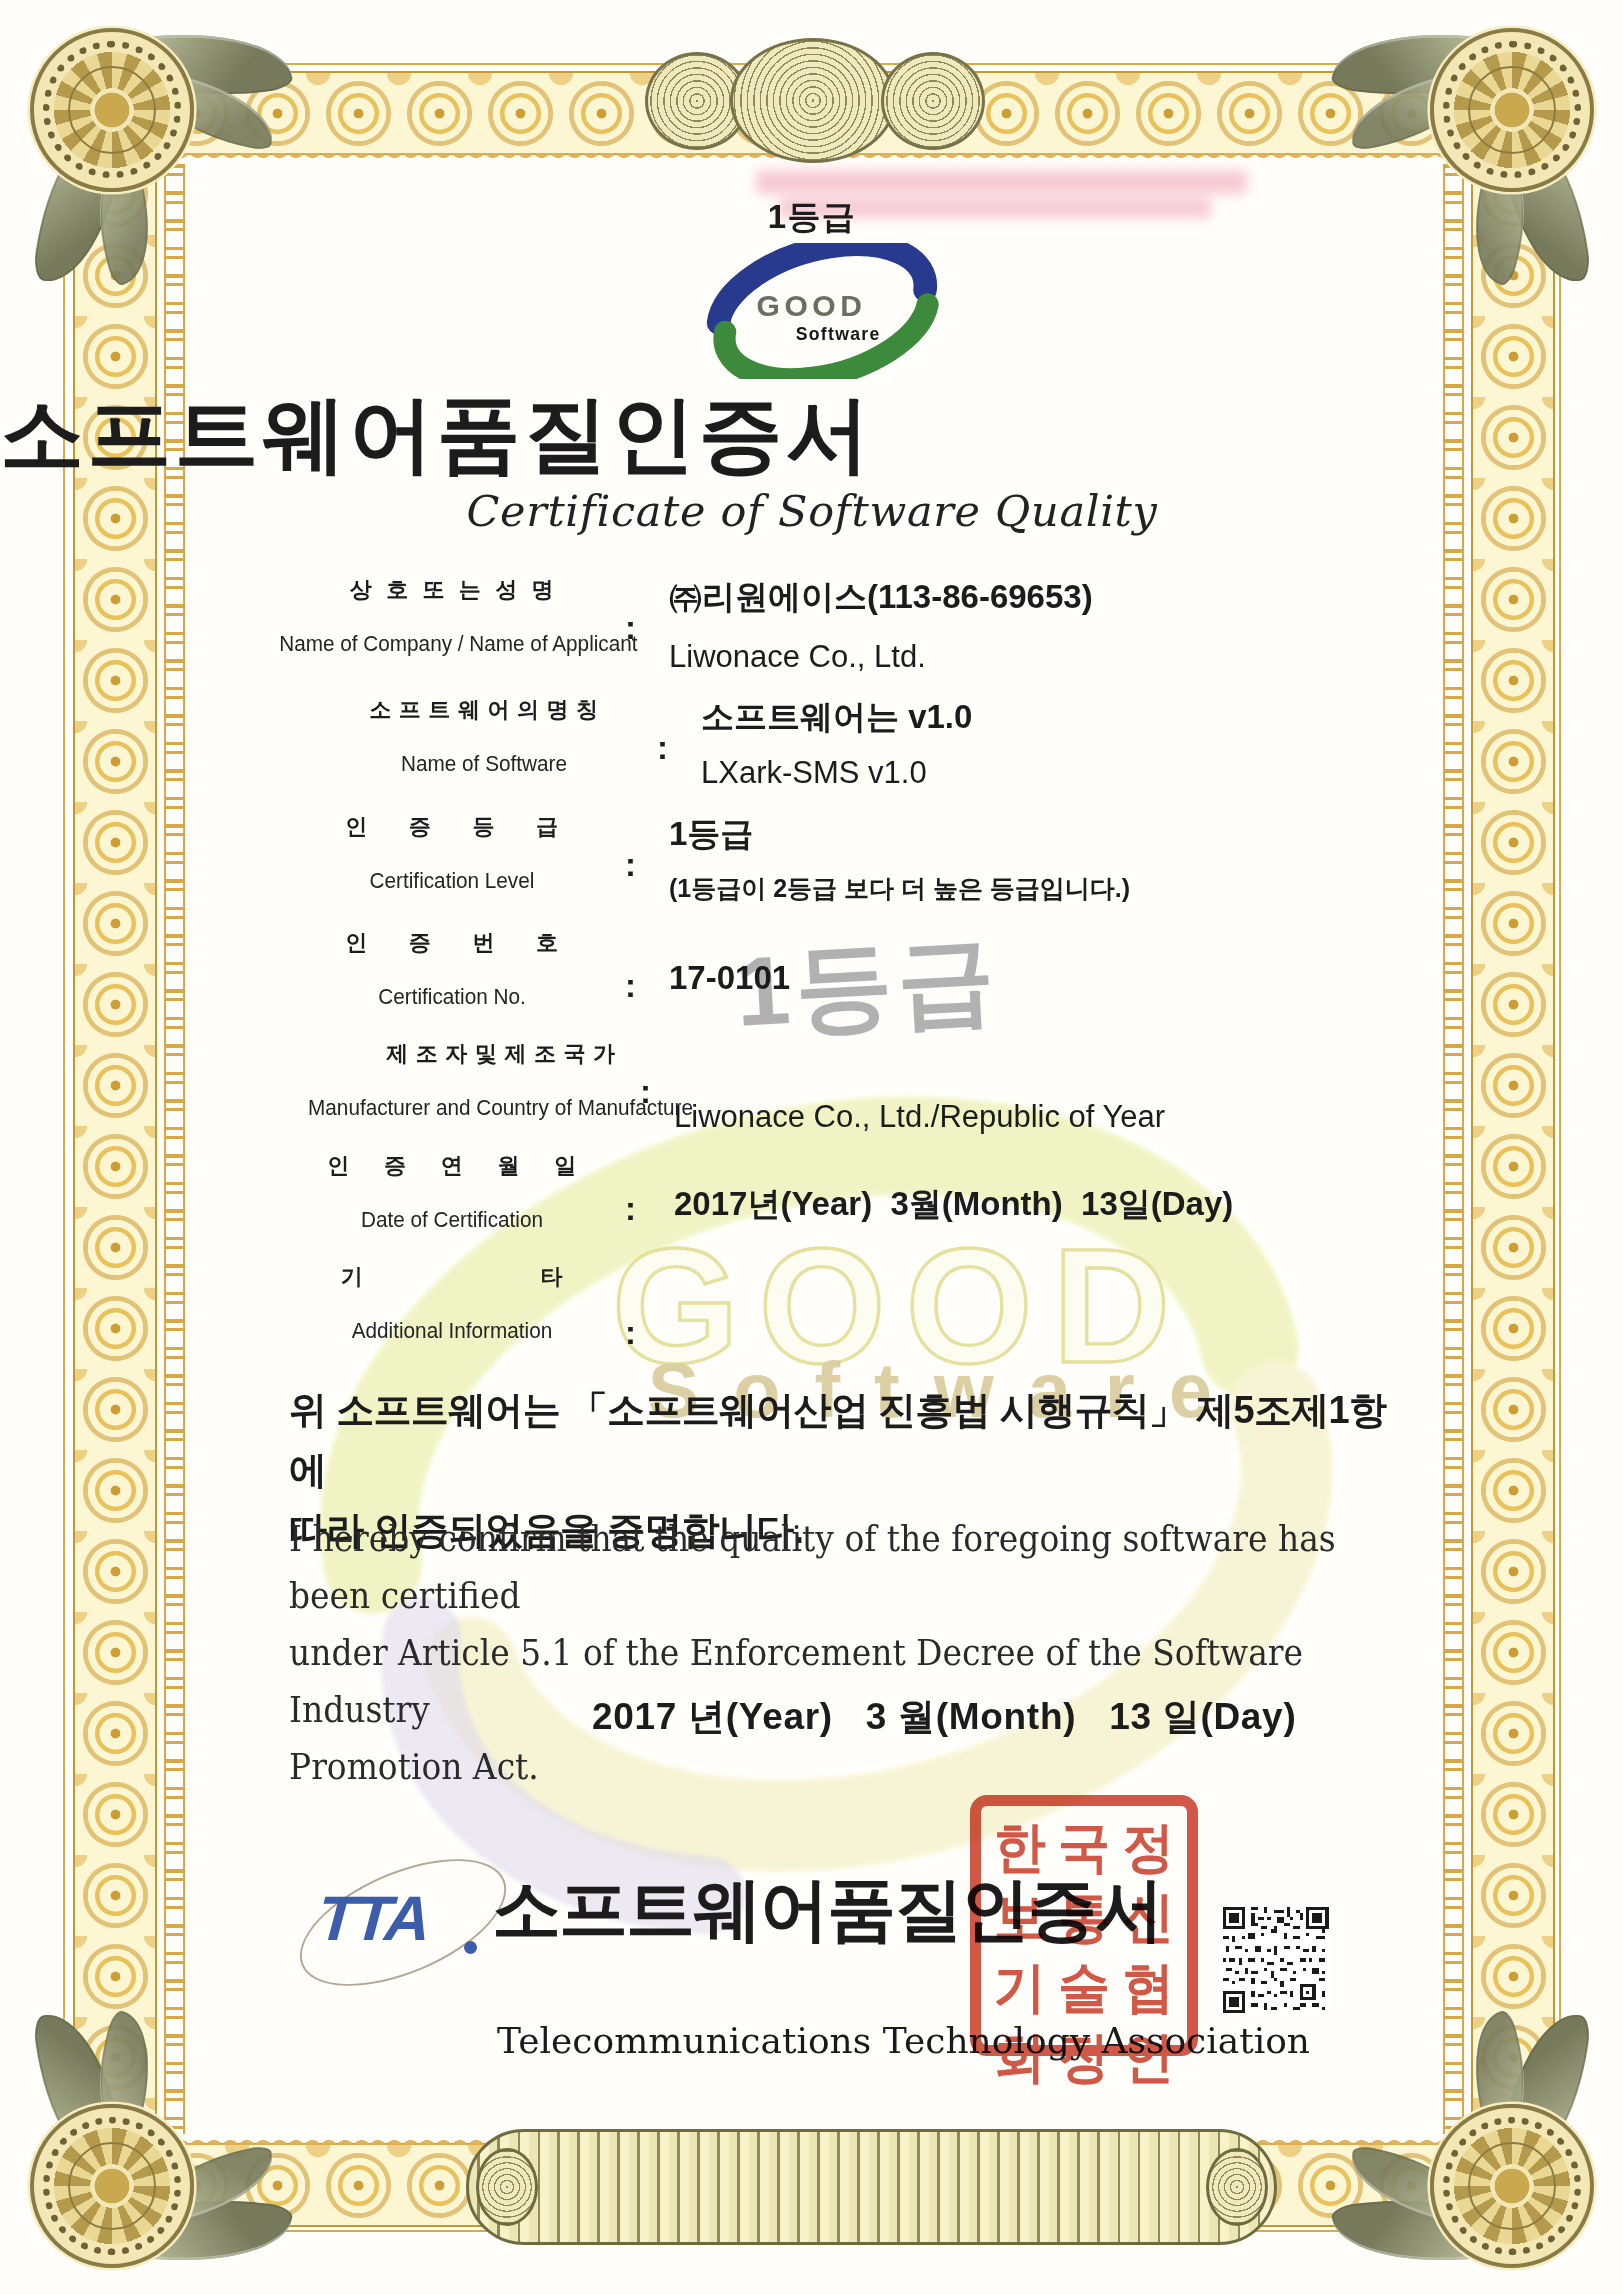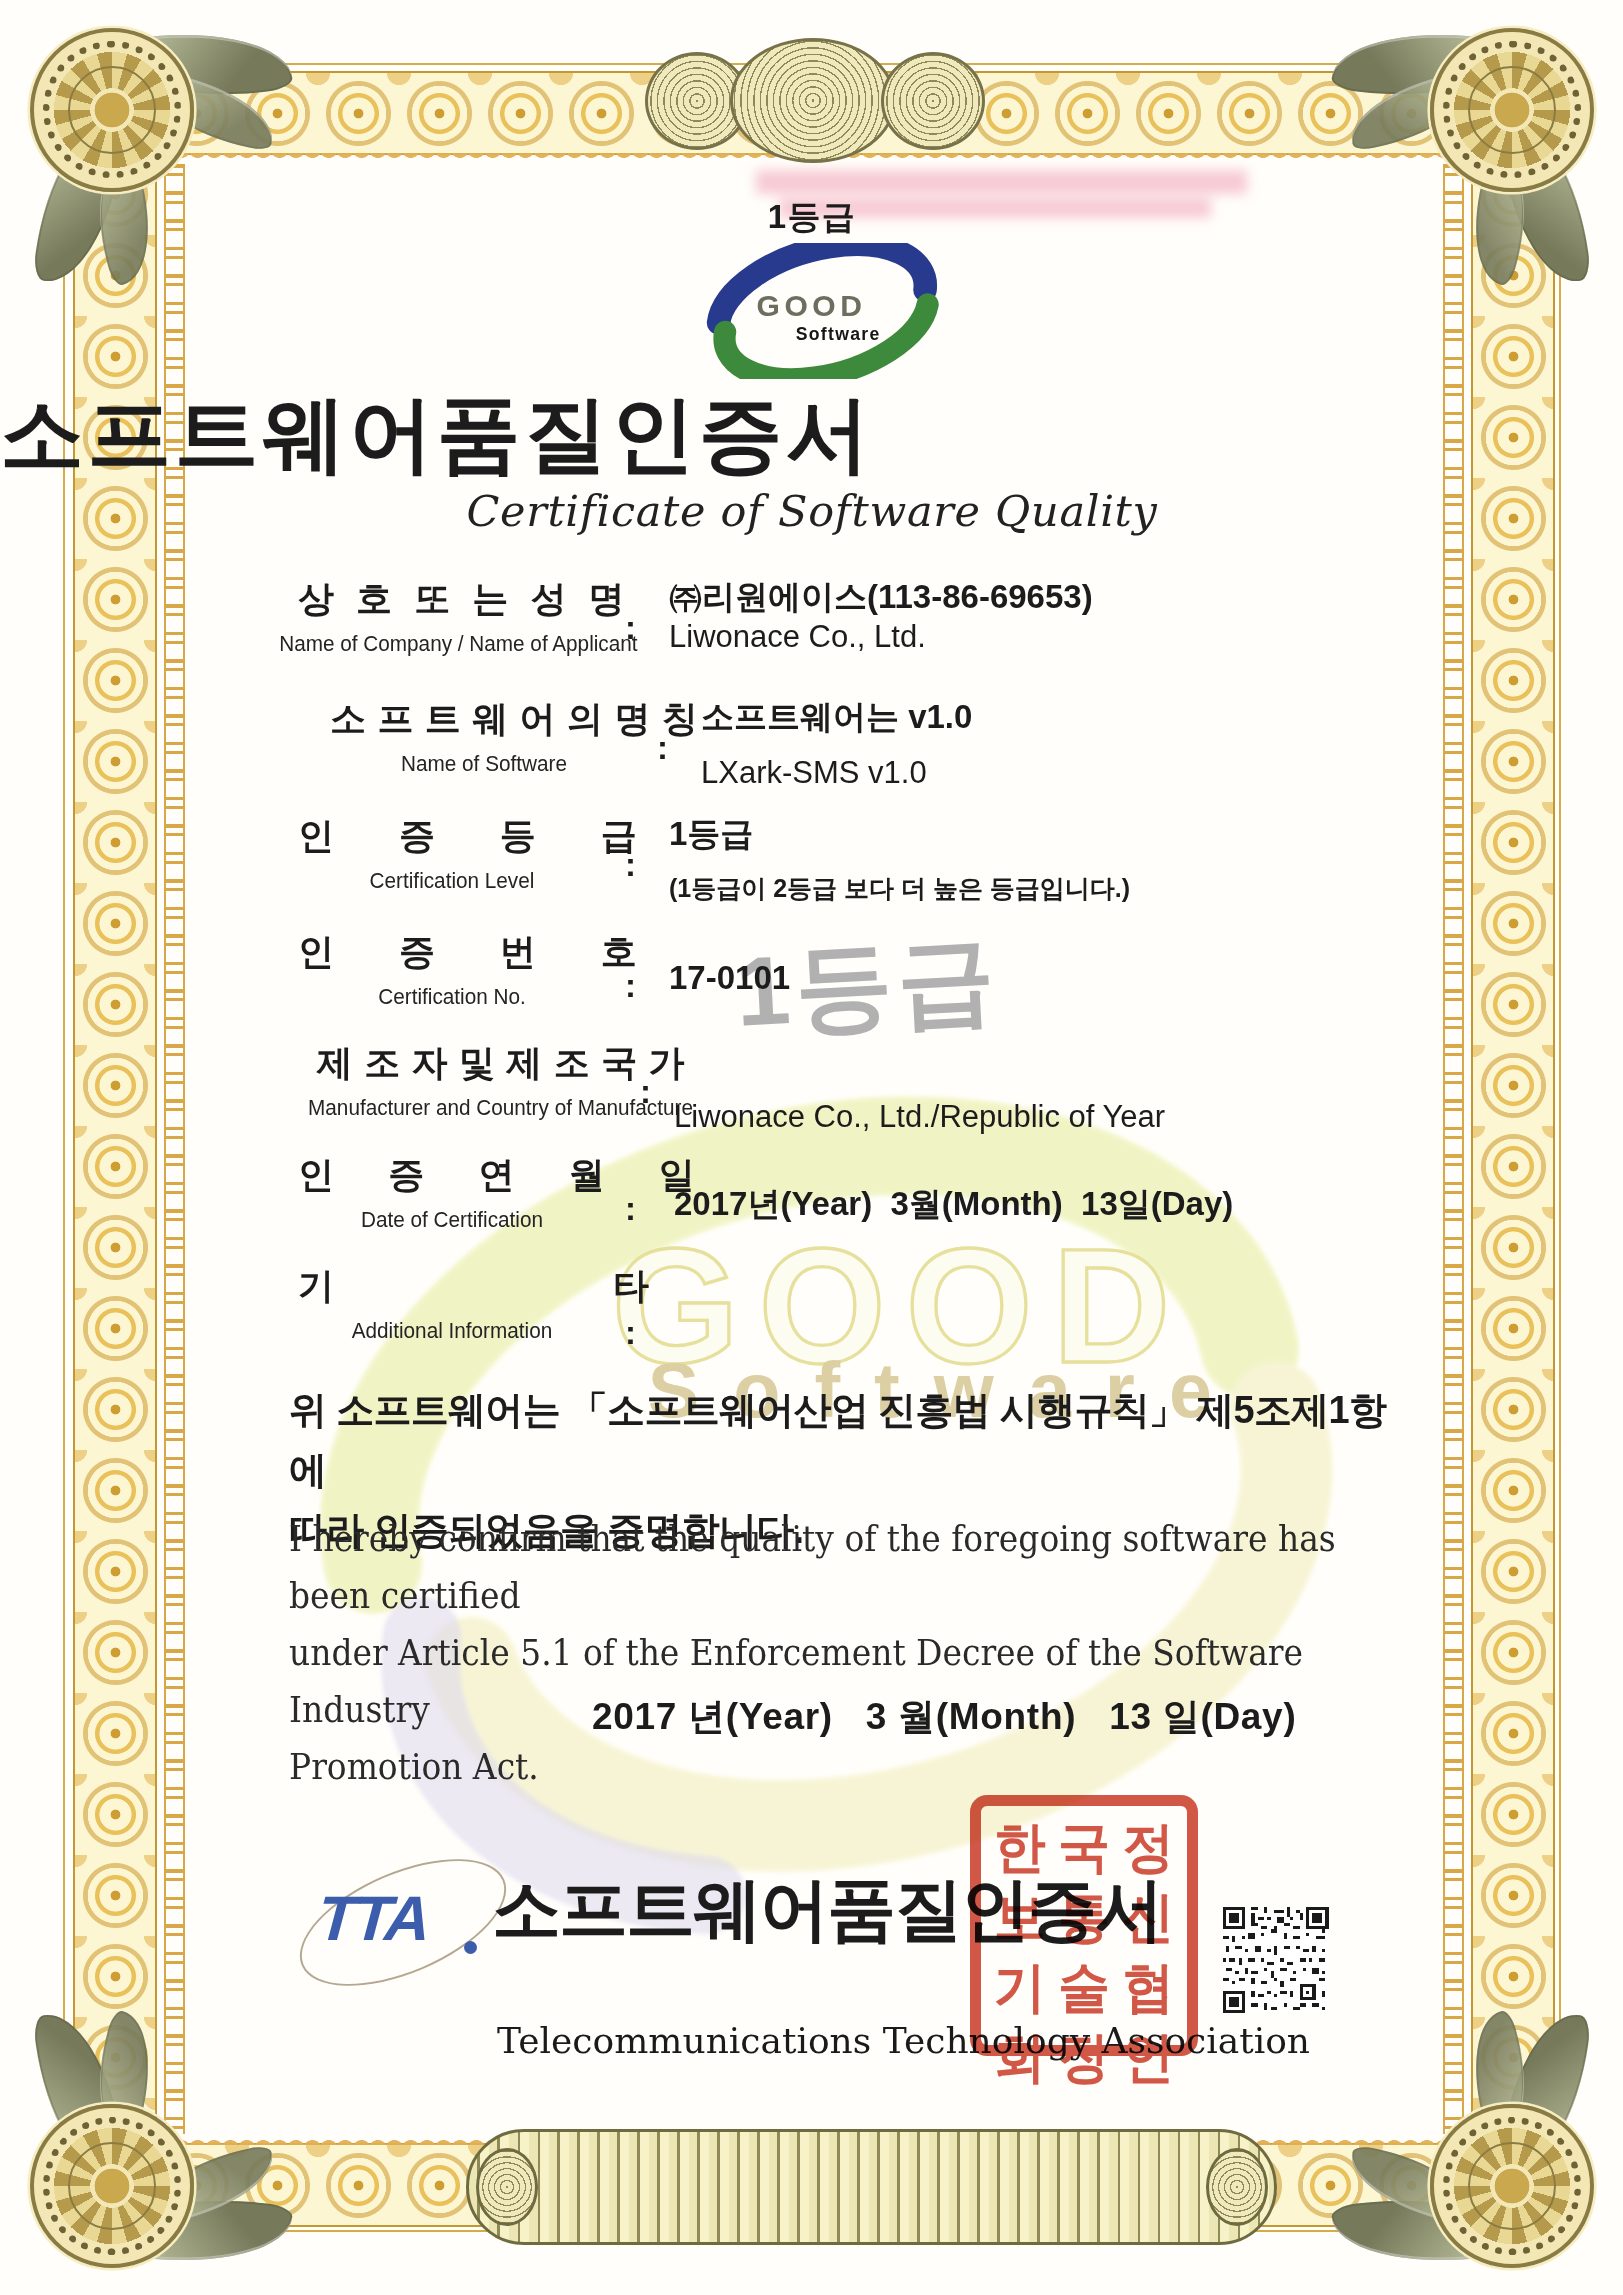--- a/index.html
+++ b/index.html
@@ -80,21 +80,21 @@
   
   .content{position:absolute;inset:0;z-index:5;}
   .grade-label{position:absolute;left:0;top:195px;width:1624px;text-align:center;
     font-size:33px;font-weight:700;letter-spacing:1.3px;}
   .title-ko{position:absolute;left:0;top:378px;width:1624px;
     font-family:"Liberation Serif","DejaVu Serif",serif;font-size:84px;font-weight:700;letter-spacing:3.3px;}
   .title-en{position:absolute;left:0;top:486px;width:1624px;text-align:center;
     font-family:"DejaVu Serif","Liberation Serif",serif;font-style:italic;font-size:43px;letter-spacing:0.7px;color:#222;}
 
   .row{position:absolute;left:0;width:1624px;height:118px;}
-  .klabel{position:absolute;font-size:36px;font-weight:600;white-space:pre;text-align:center;letter-spacing:0.7px;}
+  .klabel{position:absolute;font-size:22px;font-weight:600;white-space:pre;text-align:center;letter-spacing:0.7px;}
   .elabel{position:absolute;font-size:21.6px;font-weight:400;text-align:center;color:#242424;
     transform:scaleX(.96);transform-origin:center;white-space:nowrap;}
   .colon{position:absolute;font-size:33px;font-weight:700;}
   .val1{position:absolute;font-size:33px;font-weight:600;white-space:pre;}
   .val2{position:absolute;font-size:31px;font-weight:500;white-space:pre;}
   .valnote{position:absolute;font-size:25px;font-weight:600;white-space:pre;}
 
   .stmt-ko{position:absolute;left:289px;top:1380px;width:1113px;font-size:38px;font-weight:700;line-height:60px;letter-spacing:-0.7px;}
   .stmt-en{position:absolute;left:289px;top:1511px;width:1145px;font-family:"DejaVu Serif","Liberation Serif",serif;
     font-size:35px;font-weight:400;line-height:57px;color:#2a2a2a;transform:scaleX(.94);transform-origin:left top;}
@@ -211,21 +211,21 @@
     </svg>
 
     <div class="title-ko">소프트웨어품질인증서</div>
     <div class="title-en">Certificate of Software Quality</div>
 
     <div class="row" style="top:575px;">
       <div class="klabel" style="left:298px;width:308px;">상  호  또  는  성  명</div>
       <div class="elabel" style="left:272px;width:360px;top:56px;">Name of Company / Name of Applicant</div>
       <div class="colon" style="left:625px;top:34px;">:</div>
       <div class="val1" style="left:669px;top:0px;">㈜리원에이스(113-86-69653)</div>
-      <div class="val2" style="left:669px;top:44px;">Liwonace Co., Ltd.</div>
+      <div class="val2" style="left:669px;top:64px;">Liwonace Co., Ltd.</div>
     </div>
 
     <div class="row" style="top:695px;margin-left:32px;">
       <div class="klabel" style="left:298px;width:308px;">소 프 트 웨 어 의 명 칭</div>
       <div class="elabel" style="left:298px;width:308px;top:56px;">Name of Software</div>
       <div class="colon" style="left:625px;top:34px;">:</div>
       <div class="val1" style="left:669px;top:0px;">소프트웨어는 v1.0</div>
       <div class="val2" style="left:669px;top:60px;">LXark-SMS v1.0</div>
     </div>
 

